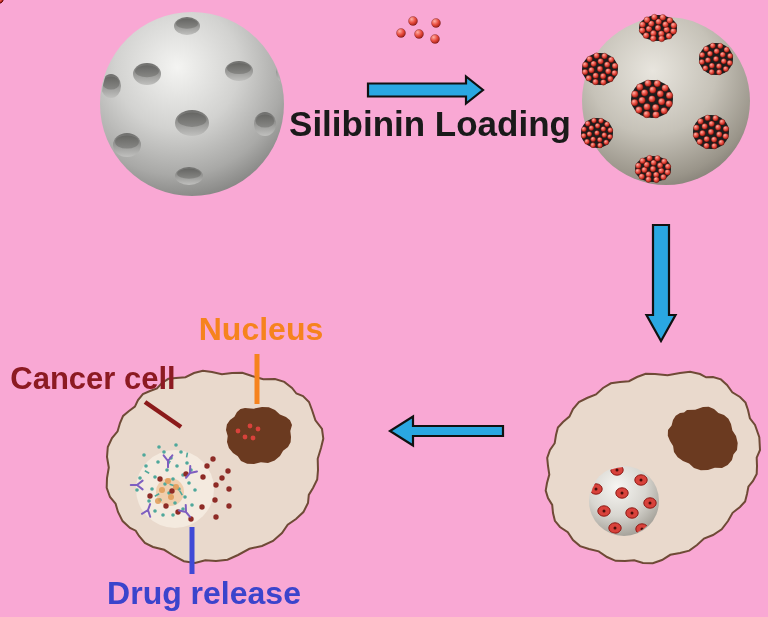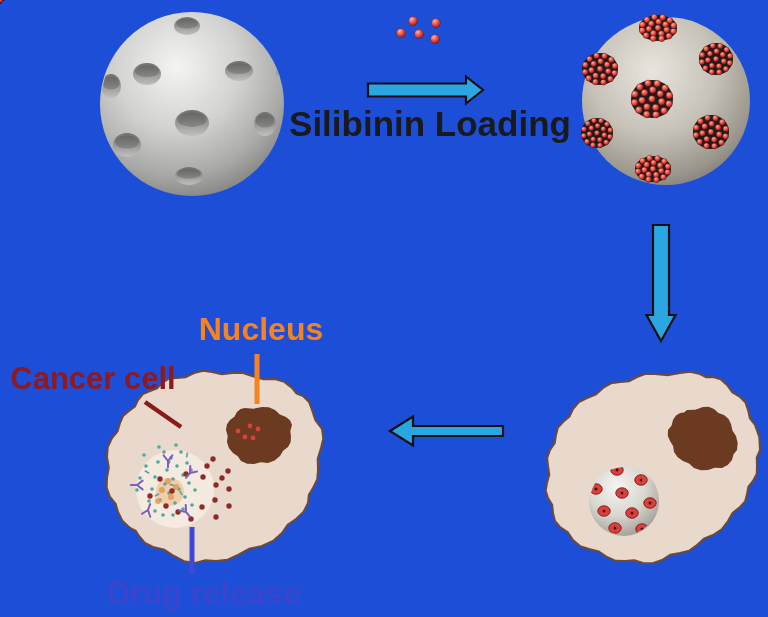--- a/index.html
+++ b/index.html
@@ -1,16 +1,16 @@
 <!DOCTYPE html>
 <html><head>
 <meta charset="utf-8">
 <style>
   html,body{margin:0;padding:0;background:#ffffff;}
-  .stage{position:relative;width:768px;height:617px;background:#1d4ed8;overflow:hidden;
+  .stage{position:relative;width:768px;height:617px;background:#f9a8d4;overflow:hidden;
          font-family:"Liberation Sans",sans-serif;}
   .stage svg{position:absolute;left:0;top:0;}
   text.lbl{font-family:"Liberation Sans",sans-serif;font-weight:bold;}
 </style>
 </head>
 <body>
 
 <div class="stage">
   <svg id="scene" width="768" height="617" viewBox="0 0 768 617">
     <defs>

